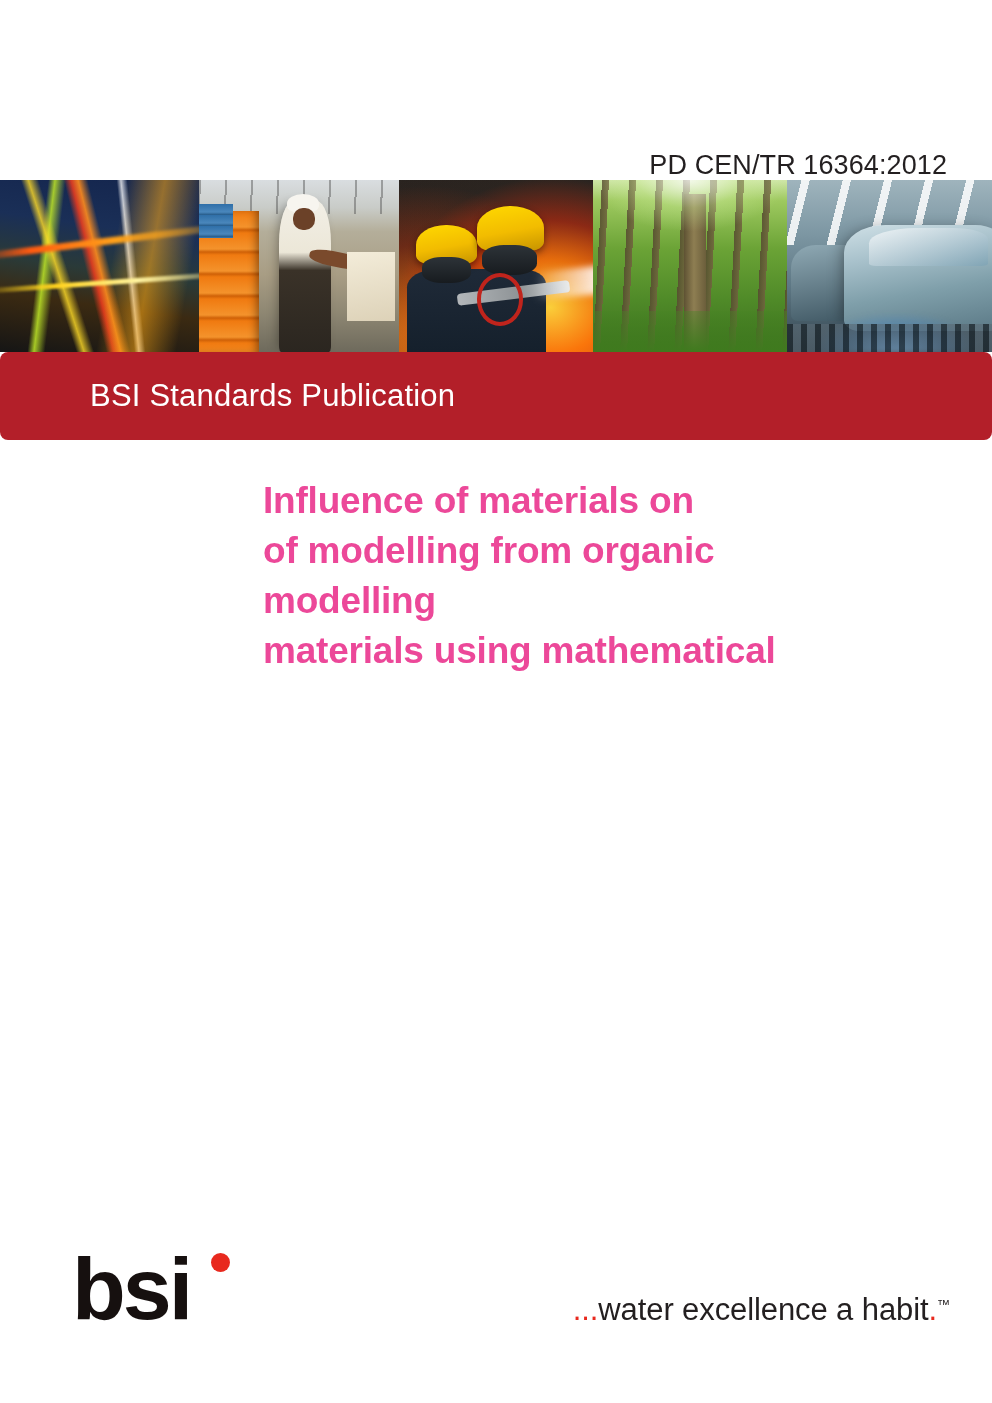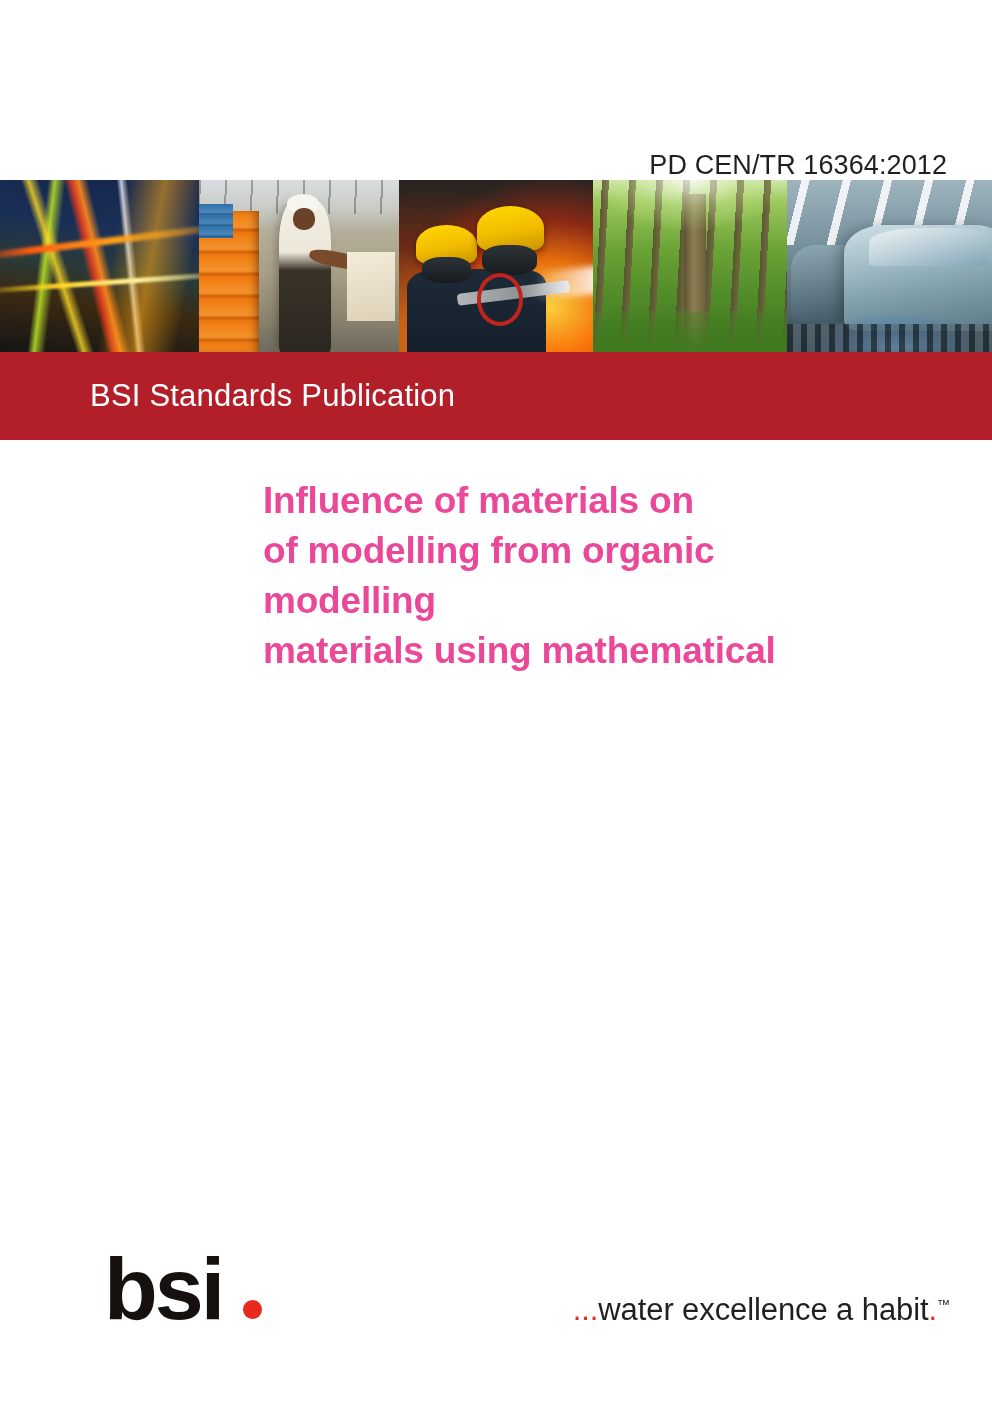--- a/index.html
+++ b/index.html
@@ -316,20 +316,21 @@
   }
 
   
   .red-banner {
     position: absolute;
     top: 352px;
     left: 0;
     width: 992px;
     height: 88px;
     background: #b31f29;
+    border-radius: 8px;
   }
   .red-banner .banner-text {
     position: absolute;
     left: 90px;
     top: 50%;
     transform: translateY(-50%);
     color: #ffffff;
     font-size: 31px;
     font-weight: normal;
     letter-spacing: 0.2px;
@@ -346,24 +347,23 @@
     font-size: 37px;
     font-weight: bold;
     line-height: 50px;
     letter-spacing: -0.2px;
   }
   .title-block .tline { display: block; white-space: nowrap; }
 
   
   .logo {
     position: absolute;
-    left: 104px;
+    left: 72px;
     top: 1253px;
     display: flex;
-    align-items: flex-end;
     line-height: 1;
     gap: 16px;
   }
   .logo .logo-word {
     font-size: 88px;
     font-weight: bold;
     color: #16100f;
     letter-spacing: -3px;
     line-height: 0.82;
   }

